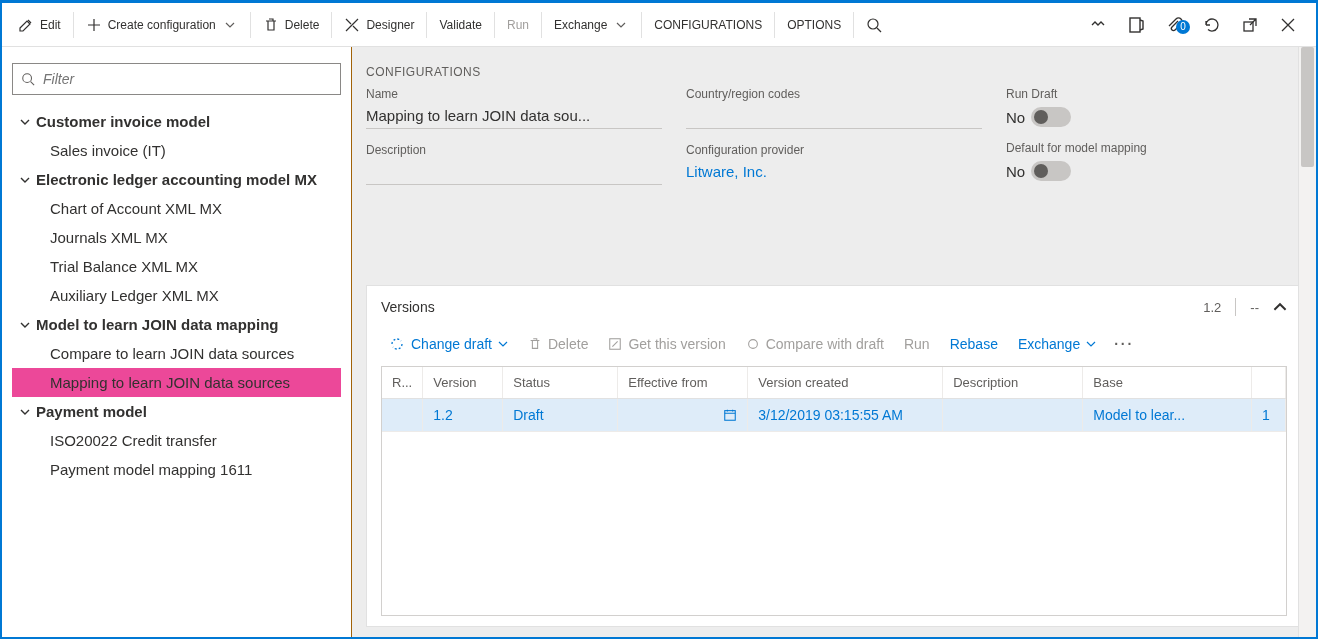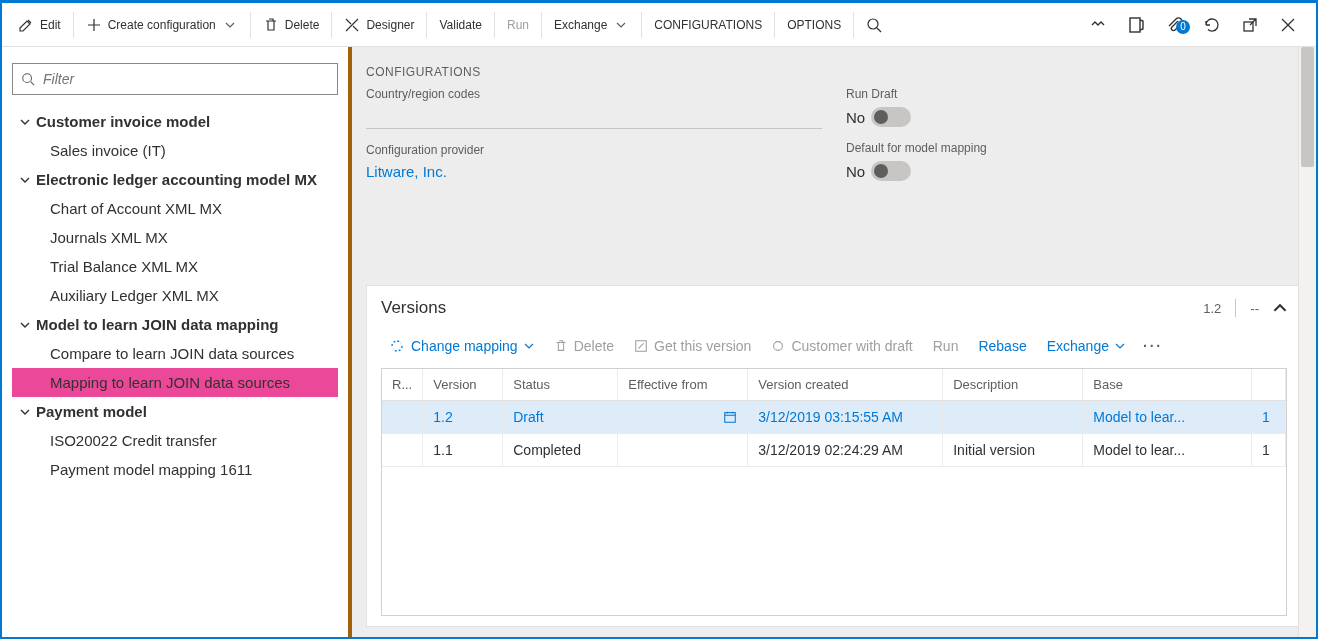--- a/index.html
+++ b/index.html
@@ -13,21 +13,21 @@
 .tbtn { display: flex; align-items: center; gap: 6px; padding: 0 10px; height: 100%; cursor: pointer; color: #323130; font-size: 12px; }
 .tbtn.disabled { color: #a19f9d; cursor: default; }
 .tbtn .ico { width: 16px; height: 16px; display:flex; align-items:center; justify-content:center; }
 .toolbar-right { margin-left: auto; display:flex; align-items:center; gap: 2px; padding-right: 4px; }
 .ricon { width: 36px; height: 100%; display:flex; align-items:center; justify-content:center; cursor:pointer; }
 .badge-wrap { position: relative; }
 .badge { position:absolute; top:4px; right:2px; background:#0078d4; color:#fff; font-size:10px; border-radius:8px; min-width:14px; height:14px; display:flex; align-items:center; justify-content:center; padding:0 3px; }
 
 
 .content { display:flex; height: calc(100% - 44px); }
-.sidebar { width: 350px; background:#fff; border-right:4px solid #a16207; padding: 16px 10px 10px 10px; overflow-y:auto; }
+.sidebar { width: 350px; background:#fff; border-right:1px solid #a16207; padding: 16px 10px 10px 10px; overflow-y:auto; }
 .filter-box { display:flex; align-items:center; gap:8px; border:1px solid #8a8886; height:32px; padding:0 8px; margin-bottom:12px; }
 .filter-box input { border:none; outline:none; flex:1; font-size:14px; font-style:italic; color:#605e5c; background:transparent; }
 .tree { font-size: 15px; }
 .tree-node { display:flex; align-items:center; padding: 6px 4px 6px 4px; cursor:pointer; }
 .tree-node.selected { background:#ec4899; }
 .tree-toggle { width:14px; height:14px; margin-right:4px; display:flex; align-items:center; justify-content:center; font-size:10px; color:#323130; }
 .tree-node.level-0 { font-weight:600; padding-left: 6px; }
 .tree-node.level-1 { padding-left: 38px; font-weight:400; }
 
 .main { flex:1; position:relative; overflow:hidden; background:#ededed; }
@@ -39,21 +39,21 @@
 .field-value { font-size:15px; color:#323130; border-bottom:1px solid #c8c6c4; padding-bottom:4px; white-space:nowrap; overflow:hidden; text-overflow:ellipsis; min-height:22px; }
 .field-value.link { color:#0078d4; }
 .field-value.noborder { border-bottom:none; }
 .toggle-row { display:flex; align-items:center; gap:6px; }
 .toggle { width:40px; height:20px; background:#c8c6c4; border-radius:10px; position:relative; cursor:pointer; }
 .toggle .knob { position:absolute; left:3px; top:3px; width:14px; height:14px; background:#605e5c; border-radius:50%; }
 
 
 .versions-panel { position:absolute; left:14px; right:14px; bottom:10px; top:238px; background:#fff; border:1px solid #e1e1e1; display:flex; flex-direction:column; }
 .panel-header { display:flex; align-items:center; padding: 12px 14px; }
-.panel-header .title { font-size:17px; font-weight:400; }
+.panel-header .title { font-size:14px; font-weight:400; }
 .panel-header .meta { margin-left:auto; display:flex; align-items:center; gap:14px; color:#605e5c; font-size:13px; }
 .panel-header .vsep { width:1px; height:18px; background:#c8c6c4; }
 .panel-toolbar { display:flex; align-items:center; gap:4px; padding: 4px 14px 10px 14px; }
 .pt-btn { display:flex; align-items:center; gap:6px; padding: 4px 8px; cursor:pointer; font-size:14px; border-radius:2px; }
 .pt-btn.link { color:#0078d4; }
 .pt-btn.disabled { color:#a19f9d; cursor:default; }
 .pt-more { cursor:pointer; color:#605e5c; padding:4px 6px; letter-spacing:2px; font-weight:bold; }
 
 
 .grid-wrap { flex:1; margin: 0 14px 10px 14px; border:1px solid #d2d0ce; overflow-y:auto; position:relative; }
@@ -261,20 +261,30 @@
         <div class="tree-node level-1">
           <span>Payment model mapping 1611</span>
         </div>
       </div>
   </div>
 
   <div class="main containert">
 
     <div class="details-header">CONFIGURATIONS</div>
     <div class="fields">
+      <div class="field-col">
+        <div class="field">
+          <div class="field-label">Name</div>
+          <div class="field-value">Mapping to learn JOIN data sou...</div>
+        </div>
+        <div class="field">
+          <div class="field-label">Description</div>
+          <div class="field-value"></div>
+        </div>
+      </div>
       <div class="field-col">
         <div class="field">
           <div class="field-label">Country/region codes</div>
           <div class="field-value"></div>
         </div>
         <div class="field">
           <div class="field-label">Configuration provider</div>
           <div class="field-value link noborder">Litware, Inc.</div>
         </div>
       </div>
@@ -315,21 +325,21 @@
         </div>
       </div>
 
       <div class="panel-toolbar">
         <div class="pt-btn link">
           <span>
             <svg width="16" height="16" viewBox="0 0 16 16">
                 <path d="M3 8a5 5 0 0 1 9-3M13 8a5 5 0 0 1-9 3" fill="none" stroke="#0078d4" stroke-width="1.3" stroke-dasharray="2 2"></path>
               </svg>
           </span>
-          <span>Change mapping</span>
+          <span>Change draft</span>
           <svg width="10" height="10" viewBox="0 0 10 10">
               <path d="M1 3l4 4 4-4" fill="none" stroke="#0078d4" stroke-width="1.2"></path>
             </svg>
         </div>
         <div class="pt-btn disabled">
           <span>
             <svg width="14" height="14" viewBox="0 0 16 16">
                 <path d="M3 4h10M5 4v9h6V4M6 2h4v2" fill="none" stroke="#a19f9d" stroke-width="1.2"></path>
               </svg>
           </span>
@@ -343,21 +353,21 @@
               </svg>
           </span>
           <span>Get this version</span>
         </div>
         <div class="pt-btn disabled">
           <span>
             <svg width="14" height="14" viewBox="0 0 16 16">
                 <path d="M3 8a5 5 0 0 1 10 0M13 8a5 5 0 0 1-10 0" fill="none" stroke="#a19f9d" stroke-width="1.2"></path>
               </svg>
           </span>
-          <span>Customer with draft</span>
+          <span>Compare with draft</span>
         </div>
         <div class="pt-btn disabled">
           <span>Run</span>
         </div>
         <div class="pt-btn link">
           <span>Rebase</span>
         </div>
         <div class="pt-btn link">
           <span>Exchange</span>
           <svg width="10" height="10" viewBox="0 0 10 10">
@@ -402,30 +412,20 @@
                       <rect x="2" y="3" width="12" height="11" fill="none" stroke="#0078d4" stroke-width="1.2"></rect>
                       <path d="M2 6h12M5 2v2M11 2v2" stroke="#0078d4" stroke-width="1.2"></path>
                     </svg>
                   </div>
                 </td>
                 <td>3/12/2019 03:15:55 AM</td>
                 <td></td>
                 <td class="cell-link">Model to lear...</td>
                 <td>1</td>
               </tr>
-              <tr>
-                <td></td>
-                <td>1.1</td>
-                <td>Completed</td>
-                <td></td>
-                <td>3/12/2019 02:24:29 AM</td>
-                <td>Initial version</td>
-                <td>Model to lear...</td>
-                <td>1</td>
-              </tr>
             </tbody>
         </table>
       </div>
     </div>
 
     <div class="scrollbar-fake">
       <div class="scroll-thumb"></div>
     </div>
   </div>
 </div>

